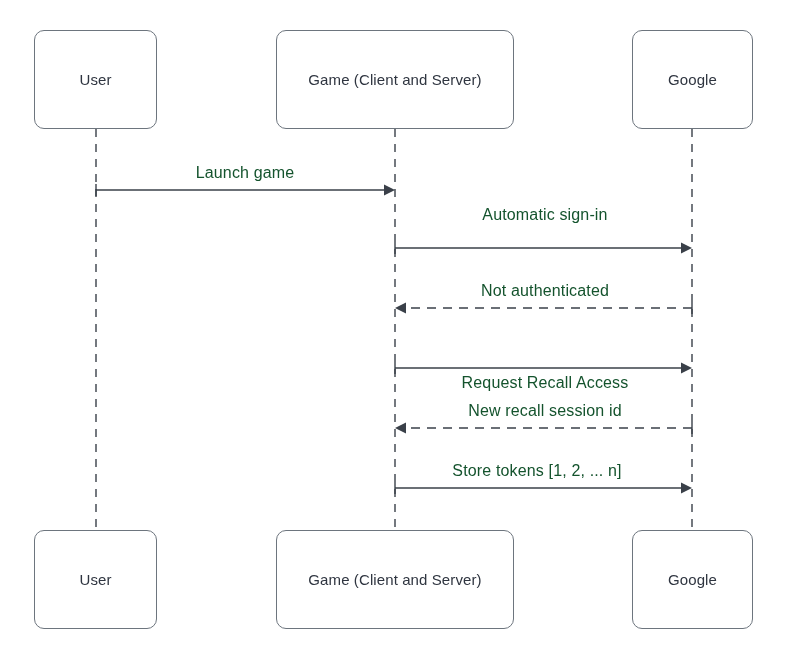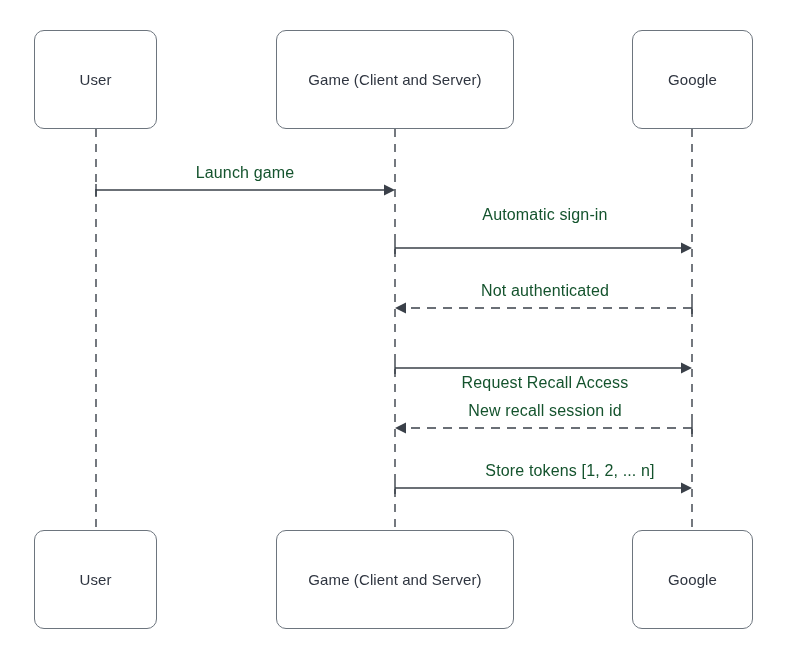--- a/index.html
+++ b/index.html
@@ -120,15 +120,15 @@
 
   <div class="participant-box" id="box-bottom-google" style="left: 632px; top: 530px; width: 121px; height: 99px; border-color: rgb(109, 117, 126);">
     <span class="participant-label">Google</span>
   </div>
 
   <div class="msg-label" style="left: 245px; top: 182px;">Launch game</div>
   <div class="msg-label" style="left: 545px; top: 224px;">Automatic sign-in</div>
   <div class="msg-label" style="left: 545px; top: 300px;">Not authenticated</div>
   <div class="msg-label" style="left: 545px; top: 360px; margin-top: 32px;">Request Recall Access</div>
   <div class="msg-label" style="left: 545px; top: 412px; margin-top: 8px;">New recall session id</div>
-  <div class="msg-label" style="left: 570px; top: 480px;">Store tokens [1, 2, ... n]</div>
+  <div class="msg-label" style="left: 537px; top: 480px;">Store tokens [1, 2, ... n]</div>
 
 </div>
 
 </body></html>

